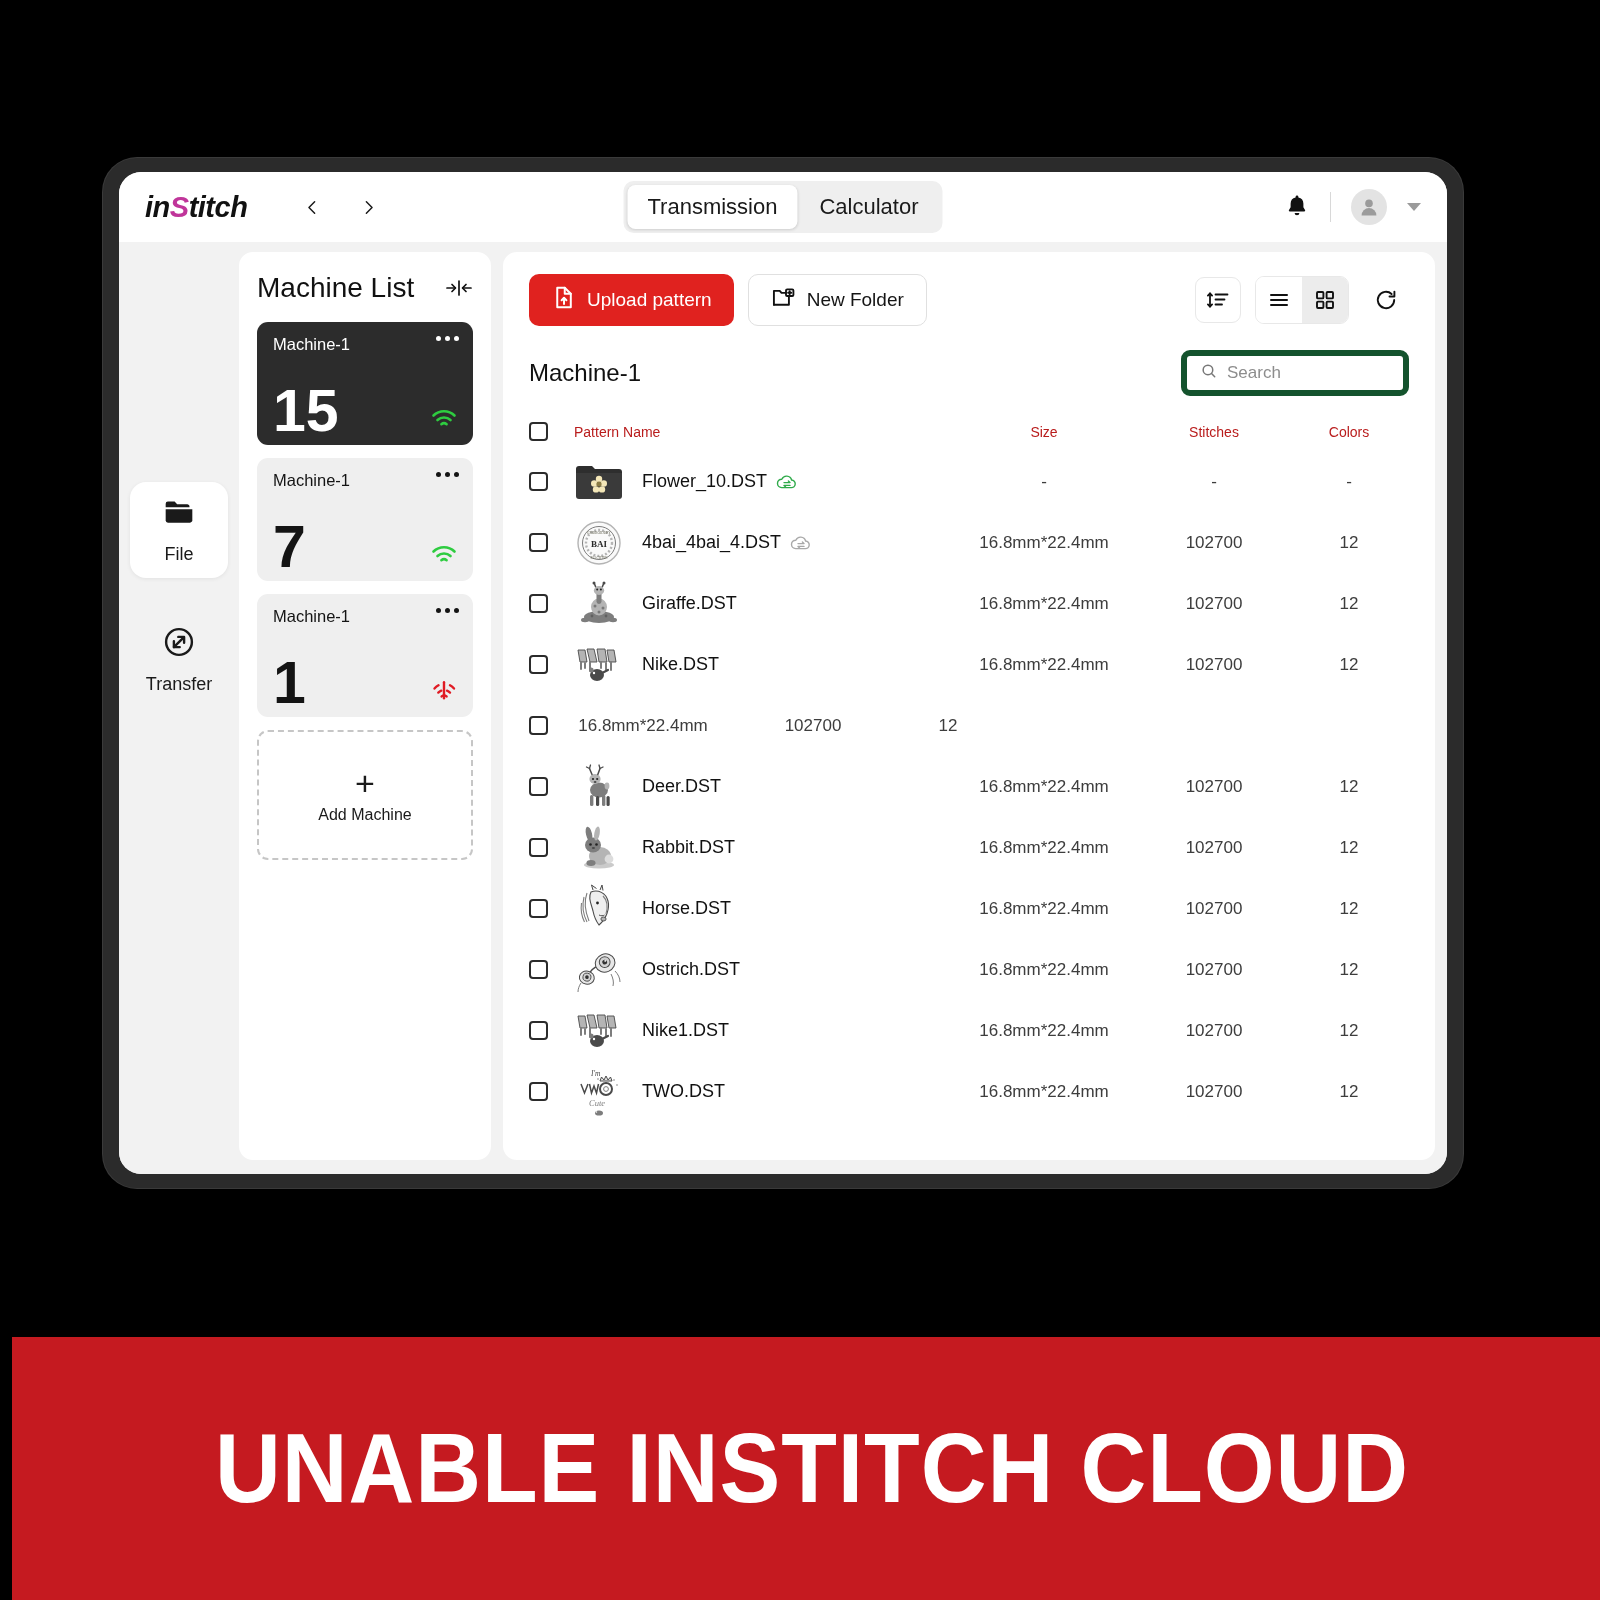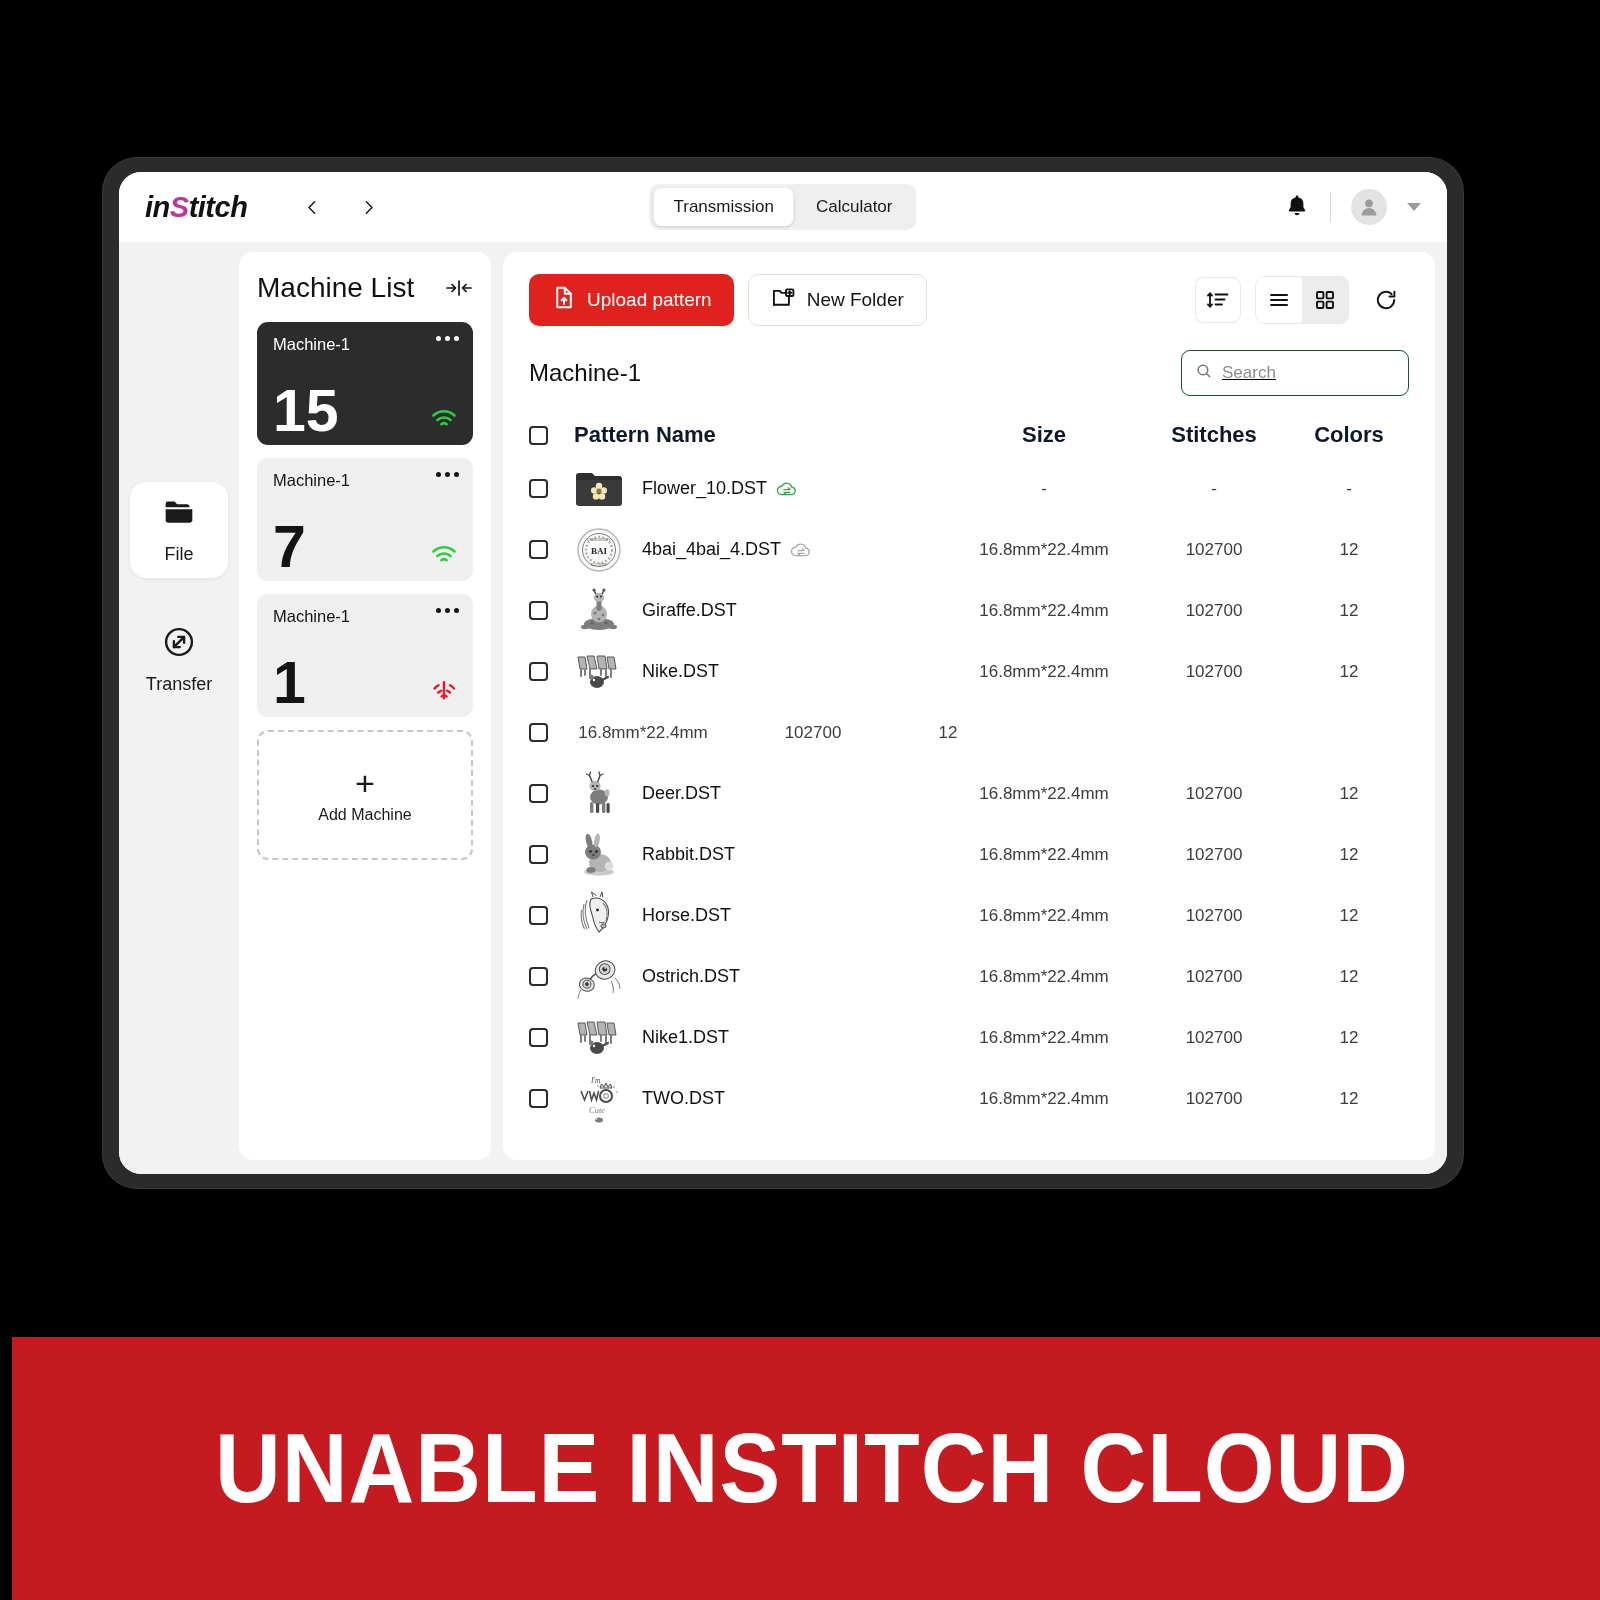--- a/index.html
+++ b/index.html
@@ -62,21 +62,21 @@
     position: absolute;
     left: 50%; transform: translateX(-50%);
     display: flex;
     background: #efefef;
     border-radius: 10px;
     padding: 4px;
     gap: 2px;
   }
   .tab {
     padding: 9px 20px;
-    font-size: 17px;
+    font-size: 22px;
     color: #1a1a1a;
     border-radius: 8px;
     white-space: nowrap;
   }
   .tab.active { background: #fff; box-shadow: 0 1px 3px rgba(0,0,0,.14); }
 
   .topright {
     margin-left: auto;
     display: flex;
     align-items: center;
@@ -203,41 +203,41 @@
   }
   .seg.on { background: #ececec; }
   .iconbtn.bare { border: none; }
   .iconbtn svg, .seg svg { width: 24px; height: 24px; }
 
   .subrow { display: flex; align-items: center; margin-top: 24px; }
   .subtitle { font-size: 24px; color: #111; }
   .search {
     margin-left: auto;
     width: 228px; height: 46px;
-    border: 1px solid #14532d;
+    border: 6px solid #14532d;
     border-radius: 9px;
     display: flex; align-items: center;
-    gap: 9px; padding: 0 13px; text-decoration: underline;
+    gap: 9px; padding: 0 13px;
   }
   .search svg { width: 18px; height: 18px; color: #777; }
   .search .ph { font-size: 17px; color: #8d8d8d; }
 
   
   .thead {
     display: flex; align-items: center;
     margin-top: 26px; padding-bottom: 10px;
   }
   .cb {
     width: 19px; height: 19px;
     border: 2px solid #2b2b2b;
     border-radius: 4px;
     flex: none;
   }
   .col-name { flex: 1; min-width: 0; display: flex; align-items: center; }
-  .th { font-size: 22px; color: #0f172a; font-weight: 700; }
+  .th { font-size: 14px; color: #b91c1c; font-weight: 400; }
   .th-size { width: 190px; text-align: center; }
   .th-st { width: 150px; text-align: center; }
   .th-co { width: 120px; text-align: center; }
 
   .thead .col-name .th { margin-left: 26px; }
 
   .rows { flex: 1; overflow: hidden; }
   .row {
     display: flex; align-items: center;
     height: 61px;

